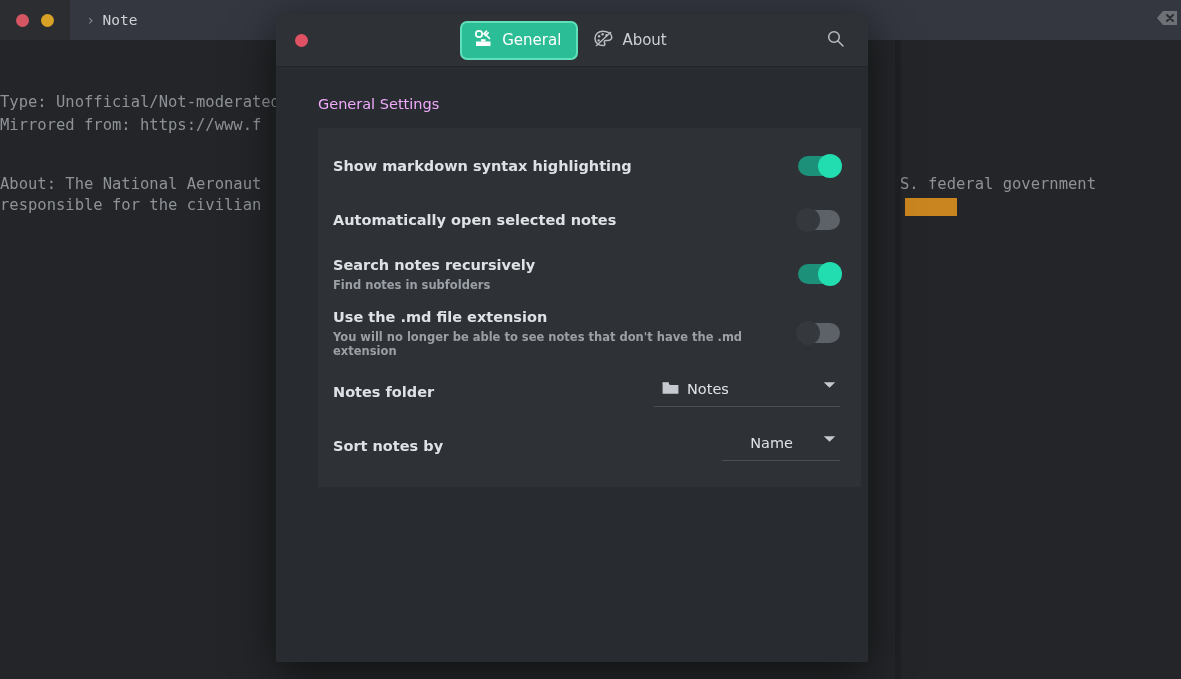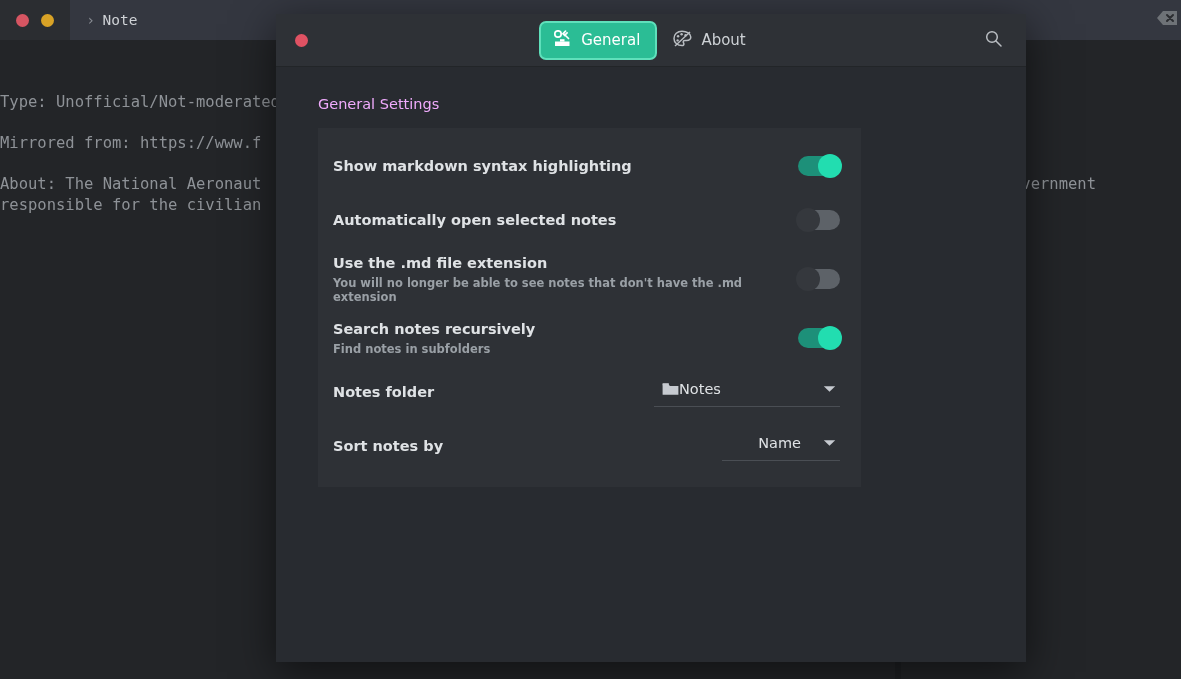--- a/index.html
+++ b/index.html
@@ -69,21 +69,21 @@
   }
   .side-strip {
     position: absolute; top: 40px; right: 280px; width: 6px; bottom: 0;
     background: #1e2023;
   }
 
   
   .dialog {
     position: absolute;
     left: 276px; top: 14px;
-    width: 750px; height: 648px;
+    width: 592px; height: 648px;
     background: #282b30;
     box-shadow: 0 10px 40px rgba(0,0,0,0.55);
     overflow: hidden;
   }
   .dlg-header {
     position: relative;
     height: 53px;
     background: #2e3136;
     display: flex; align-items: center;
     border-bottom: 1px solid #222528;
@@ -166,24 +166,24 @@
   .toggle.off { background: #5d6268; }
   .toggle .knob {
     position: absolute; top: -2px;
     width: 24px; height: 24px; border-radius: 50%;
   }
   .toggle.on .knob  { right: -2px; background: #22ddb0; }
   .toggle.off .knob { left: -2px; background: #35383d; }
 
   
   .dd {
-    display: flex; align-items: center; flex: none;
+    display: flex; align-items: flex-start; flex: none;
     border-bottom: 1px solid #4a4e54;
     padding: 3px 4px 9px 8px;
-    gap: 0;
+    gap: 8px;
   }
   .dd.folder { width: 186px; }
   .dd.sort   { width: 118px; justify-content: flex-end; }
   .dd .dd-val {
     font-size: 14.5px; color: #dfe2e5;
     font-family: "DejaVu Sans", sans-serif;
     flex: 1;
   }
   .dd.sort .dd-val { flex: none; }
   .dd .caret { margin-left: auto; display: flex; align-items: center; }
@@ -191,21 +191,21 @@
   .folder-ico { display: flex; align-items: center; flex: none; }
 </style>
 </head>
 <body>
 
 <div class="app-root">
 
   <div class="app-body">
     <div class="editor-text">
       <div class="editor-line" style="position:absolute;top:0;left:0;"><span>Type: Unofficial/Not-moderated</span></div>
-      <div class="editor-line" style="position:absolute;top:41px;left:0;"><span>Mirrored from: https://www.f</span></div>
+      <div class="editor-line" style="position:absolute;top:23px;left:0;"><span>Mirrored from: https://www.f</span></div>
       <div class="editor-line" style="position:absolute;top:82px;left:0;"><span>About: The National Aeronaut</span></div>
       <div class="editor-line" style="position:absolute;top:103px;left:0;"><span>responsible for the civilian</span></div>
       <div class="editor-line" style="position:absolute;top:82px;left:900px;"><span>S. federal government</span></div>
       <div style="position:absolute;top:104px;left:905px;"><span class="hl-orange">&nbsp;</span></div>
     </div>
   </div>
 
   <div class="side-strip"></div>
 
   <div class="app-titlebar">
@@ -294,34 +294,34 @@
         <div class="labels">
           <div class="lab">Automatically open selected notes</div>
         </div>
         <div class="toggle off">
           <div class="knob"></div>
         </div>
       </div>
 
       <div class="srow">
         <div class="labels">
+          <div class="lab">Search notes recursively</div>
+          <div class="sub">Find notes in subfolders</div>
+        </div>
+        <div class="toggle on">
+          <div class="knob"></div>
+        </div>
+      </div>
+
+      <div class="srow">
+        <div class="labels">
           <div class="lab">Use the .md file extension</div>
           <div class="sub">You will no longer be able to see notes that don't have the .md extension</div>
         </div>
         <div class="toggle off">
-          <div class="knob"></div>
-        </div>
-      </div>
-
-      <div class="srow">
-        <div class="labels">
-          <div class="lab">Search notes recursively</div>
-          <div class="sub">Find notes in subfolders</div>
-        </div>
-        <div class="toggle on">
           <div class="knob"></div>
         </div>
       </div>
 
       <div class="srow">
         <div class="labels">
           <div class="lab">Notes folder</div>
         </div>
         <div class="dd folder">
           <span class="folder-ico">

